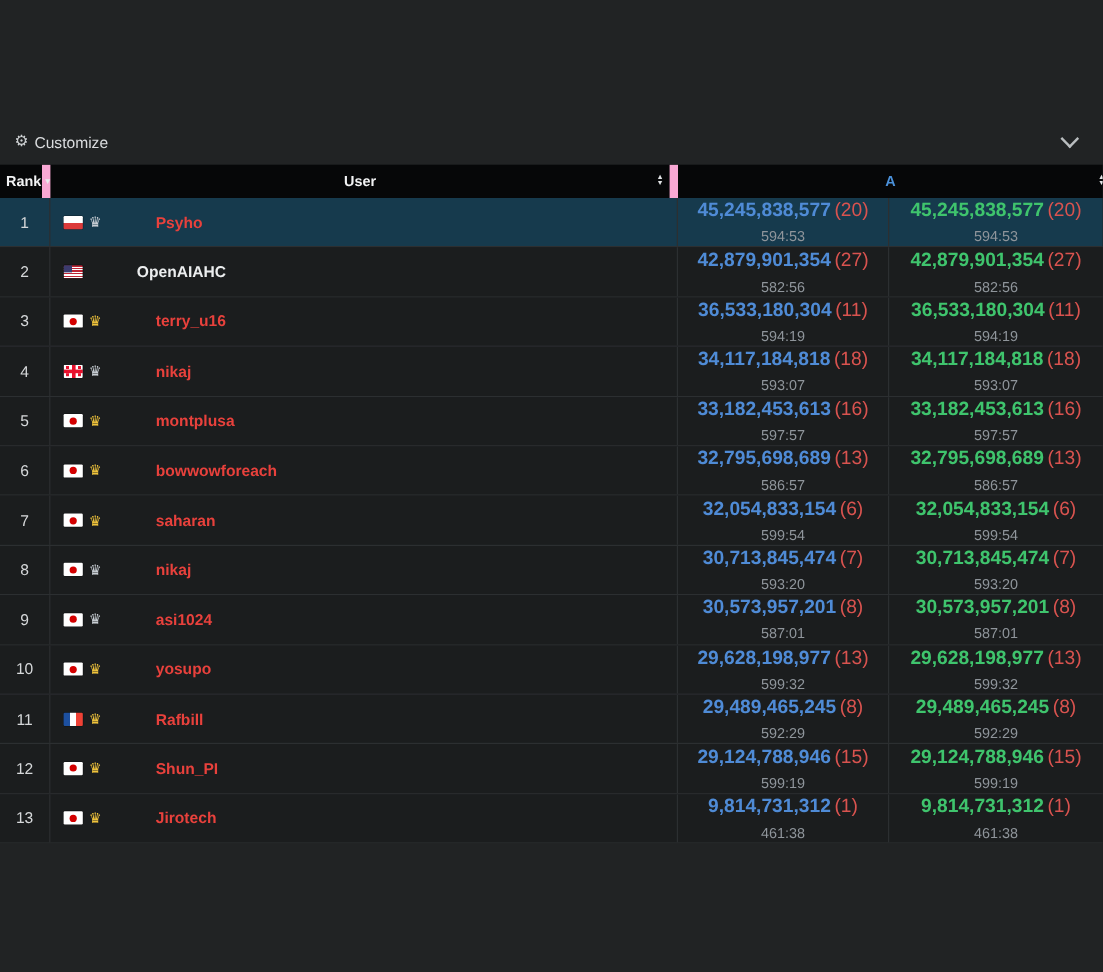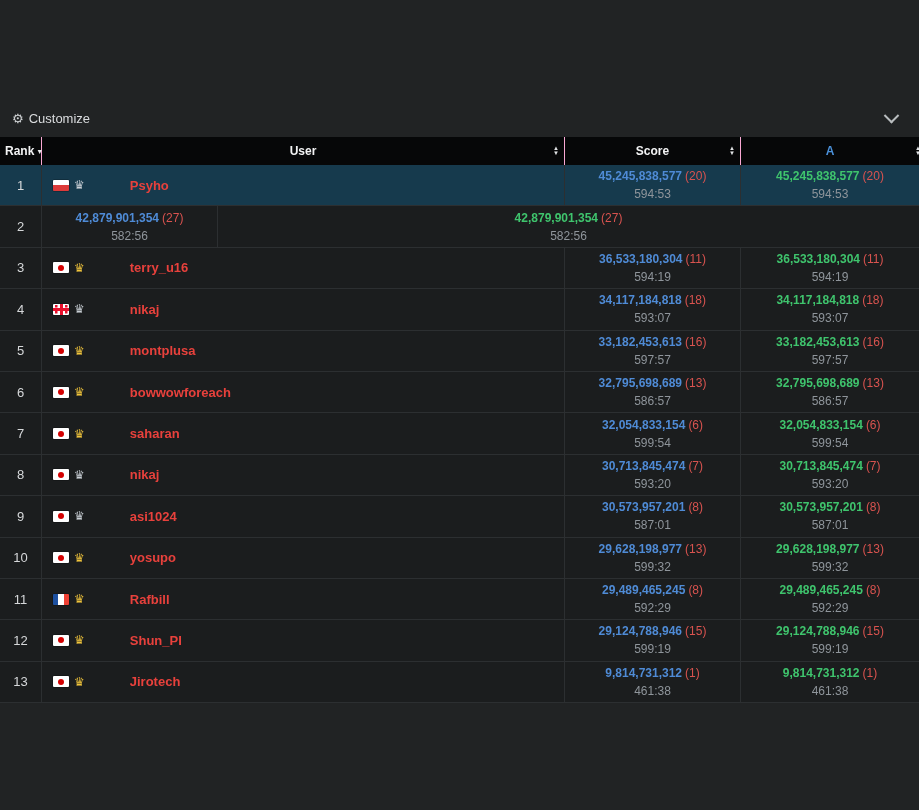--- a/index.html
+++ b/index.html
@@ -23,21 +23,21 @@
     transform:rotate(45deg) translate(-2px,-2px);
   }
   
   .standings{position:absolute;top:137px;left:0;width:919px;overflow:hidden;}
   .header-row{
     display:flex;height:28px;background:#060708;color:#f2f3f4;
     font-weight:bold;font-size:12px;align-items:stretch;overflow:hidden;
   }
   .hcell{
     position:relative;display:flex;align-items:center;justify-content:center;
-    border-right:1px solid #f9a8d4;box-sizing:border-box;
+    border-right:7px solid #f9a8d4;box-sizing:border-box;
   }
   .hcell:last-child{border-right:none;}
   .col-rank{width:42px;justify-content:flex-start;padding-left:5px;}
   .col-user{width:523px;}
   .col-score{width:176px;}
   .col-a{flex:1;}
   .col-a .hlabel{color:var(--header-a,#4a90d9);}
   .caret-down{font-size:7px;margin-left:2px;color:#e8eaec;}
   .sort-icon{
     position:absolute;right:5px;top:50%;transform:translateY(-50%);
@@ -59,21 +59,21 @@
   .cell-user{
     width:523px;border-right:1px solid #2c2f31;box-sizing:border-box;
     display:flex;align-items:center;padding-left:11px;gap:5px;
   }
   .cell-score,.cell-a{
     display:flex;flex-direction:column;align-items:center;justify-content:center;
     line-height:1.5;box-sizing:border-box;
   }
   .cell-score{width:176px;border-right:1px solid #2c2f31;}
   .cell-a{flex:1;}
-  .vline{display:flex;gap:3px;font-size:12px;white-space:nowrap;}
+  .vline{display:flex;gap:3px;font-size:16px;white-space:nowrap;}
   .val{font-weight:bold;}
   .val.blue{color:var(--score-value,#4f8bd6);}
   .val.green{color:var(--a-value,#3fc46d);}
   .pen{color:var(--penalty,#d9534f);}
   .tline{color:var(--time,#8f959b);font-size:12px;}
   .username{font-weight:bold;font-size:13px;text-decoration:none;cursor:pointer;padding-left:40px;}
   .username.red{color:var(--username-red,#e8413c);}
   .username.plain{color:#eceeef;}
   .crown{font-size:12px;line-height:1;flex:none;}
   .crown-gold{color:var(--crown-gold,#f0c43c);}
@@ -113,27 +113,20 @@
       <span class="hlabel">Rank</span>
       <span class="caret-down">▼</span>
     </div>
     <div class="hcell col-user">
       <span class="hlabel">User</span>
       <span class="sort-icon">
           <span>▲</span>
           <span>▼</span>
         </span>
     </div>
-    <div class="hcell col-score">
-      <span class="hlabel">Score</span>
-      <span class="sort-icon">
-          <span>▲</span>
-          <span>▼</span>
-        </span>
-    </div>
     <div class="hcell col-a">
       <span class="hlabel">A</span>
       <span class="sort-icon">
           <span>▲</span>
           <span>▼</span>
         </span>
     </div>
   </div>
   <div>
       <div class="row highlight">
@@ -153,20 +146,24 @@
         <div class="cell-a">
           <div class="vline">
             <span class="val green">45,245,838,577</span>
             <span class="pen">(20)</span>
           </div>
           <div class="tline">594:53</div>
         </div>
       </div>
       <div class="row">
         <div class="cell-rank">2</div>
+        <div class="cell-user">
+          <span class="flag flag-us"></span>
+          <a class="username plain">OpenAIAHC</a>
+        </div>
         <div class="cell-score">
           <div class="vline">
             <span class="val blue">42,879,901,354</span>
             <span class="pen">(27)</span>
           </div>
           <div class="tline">582:56</div>
         </div>
         <div class="cell-a">
           <div class="vline">
             <span class="val green">42,879,901,354</span>

